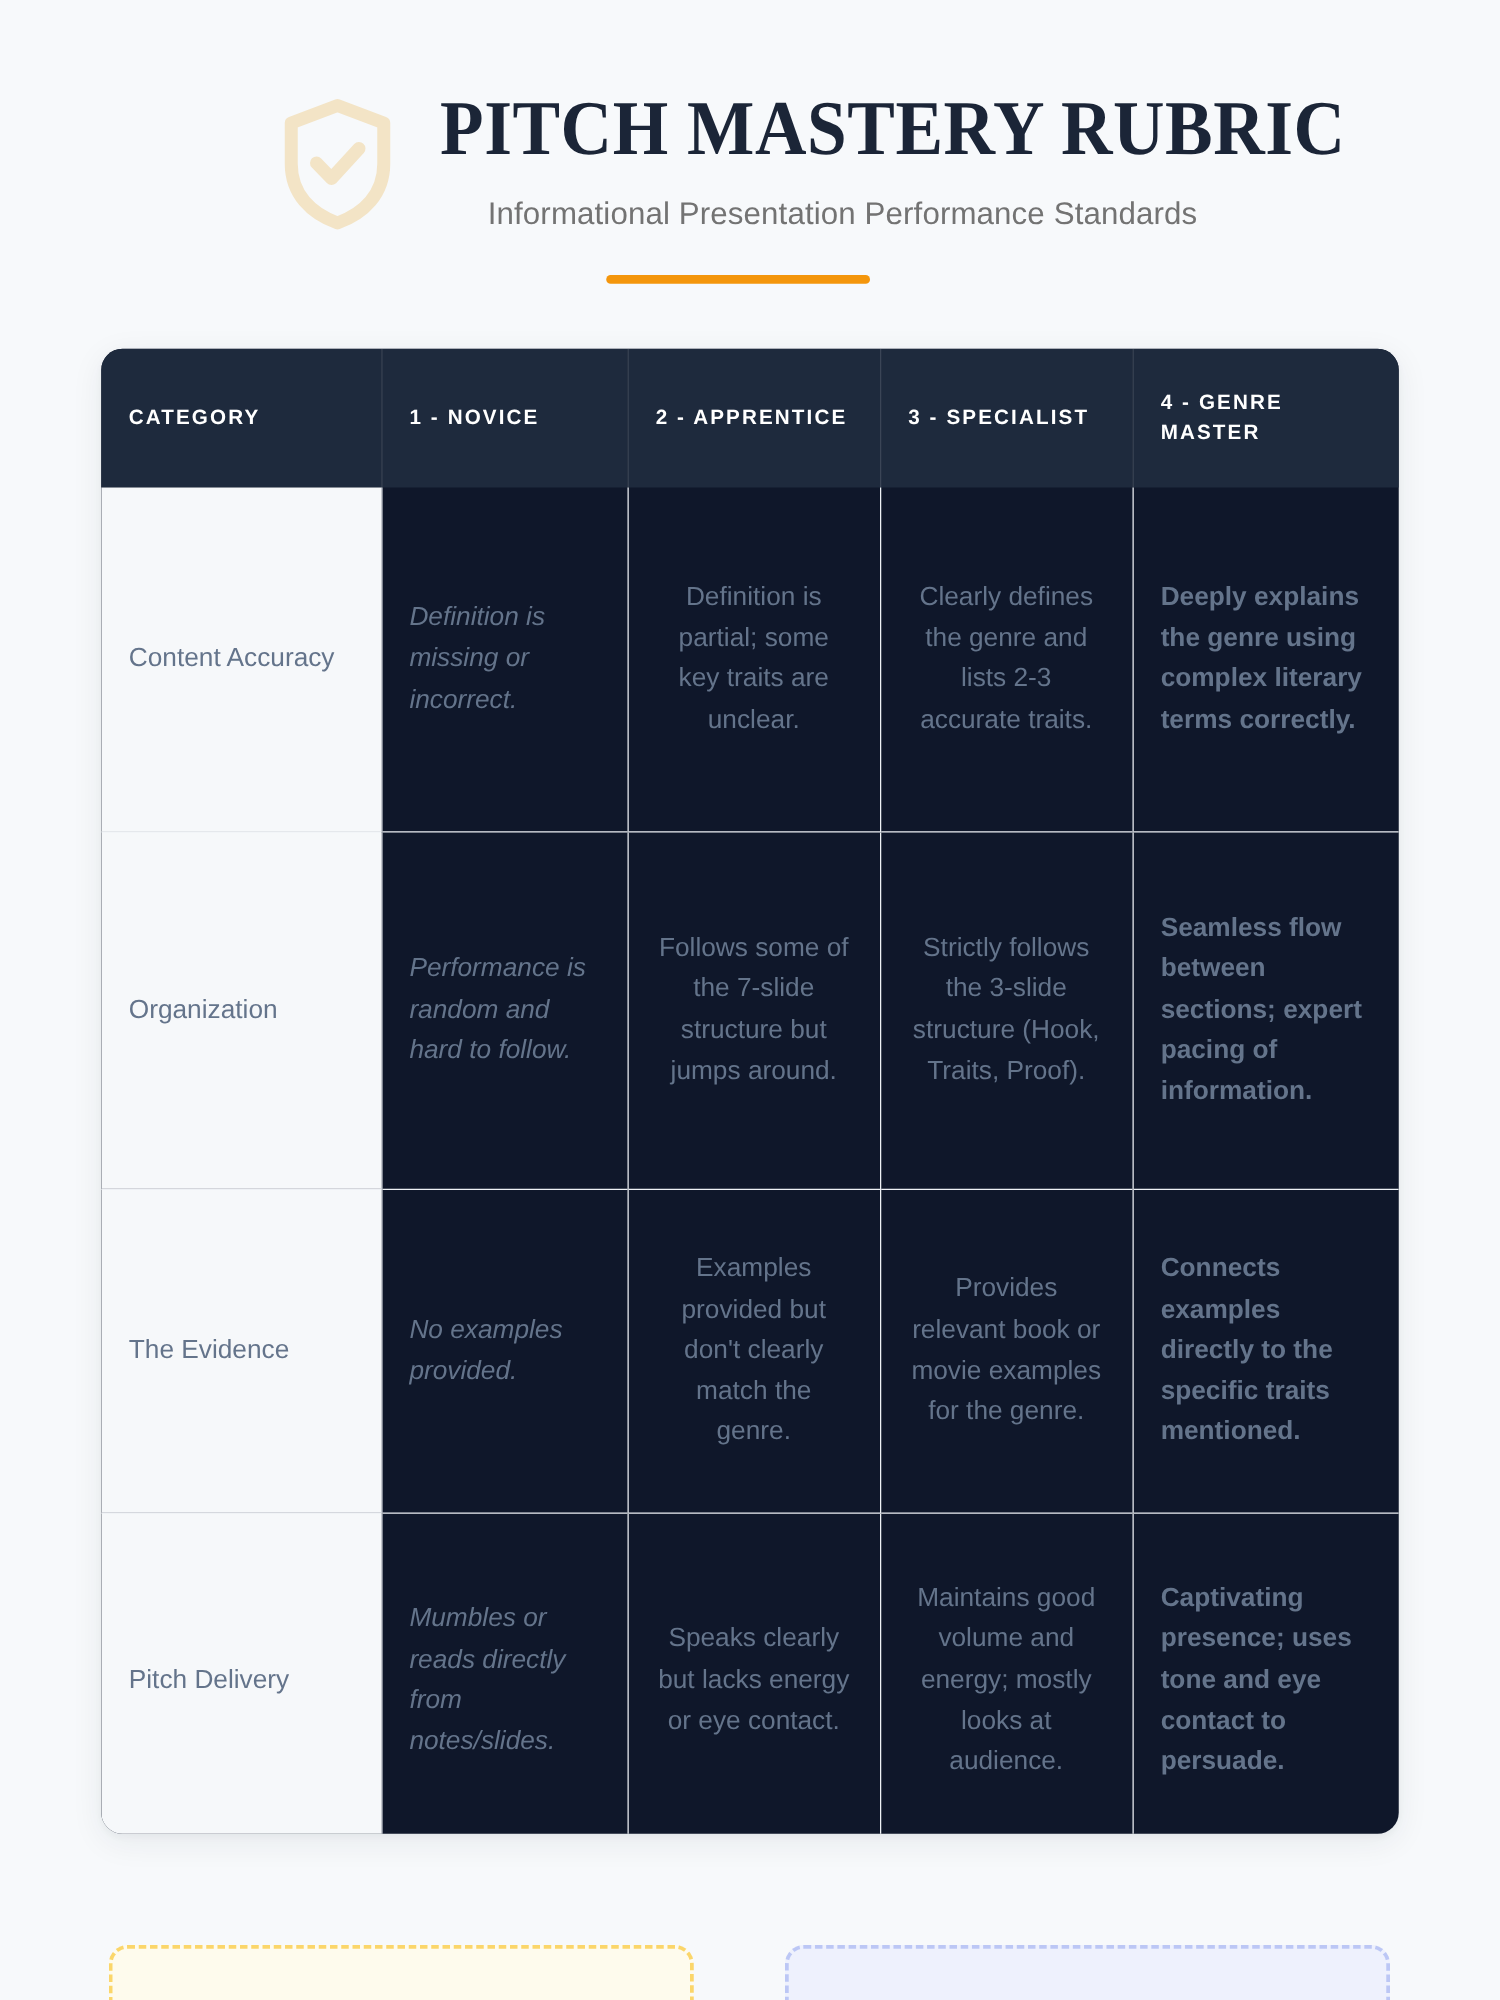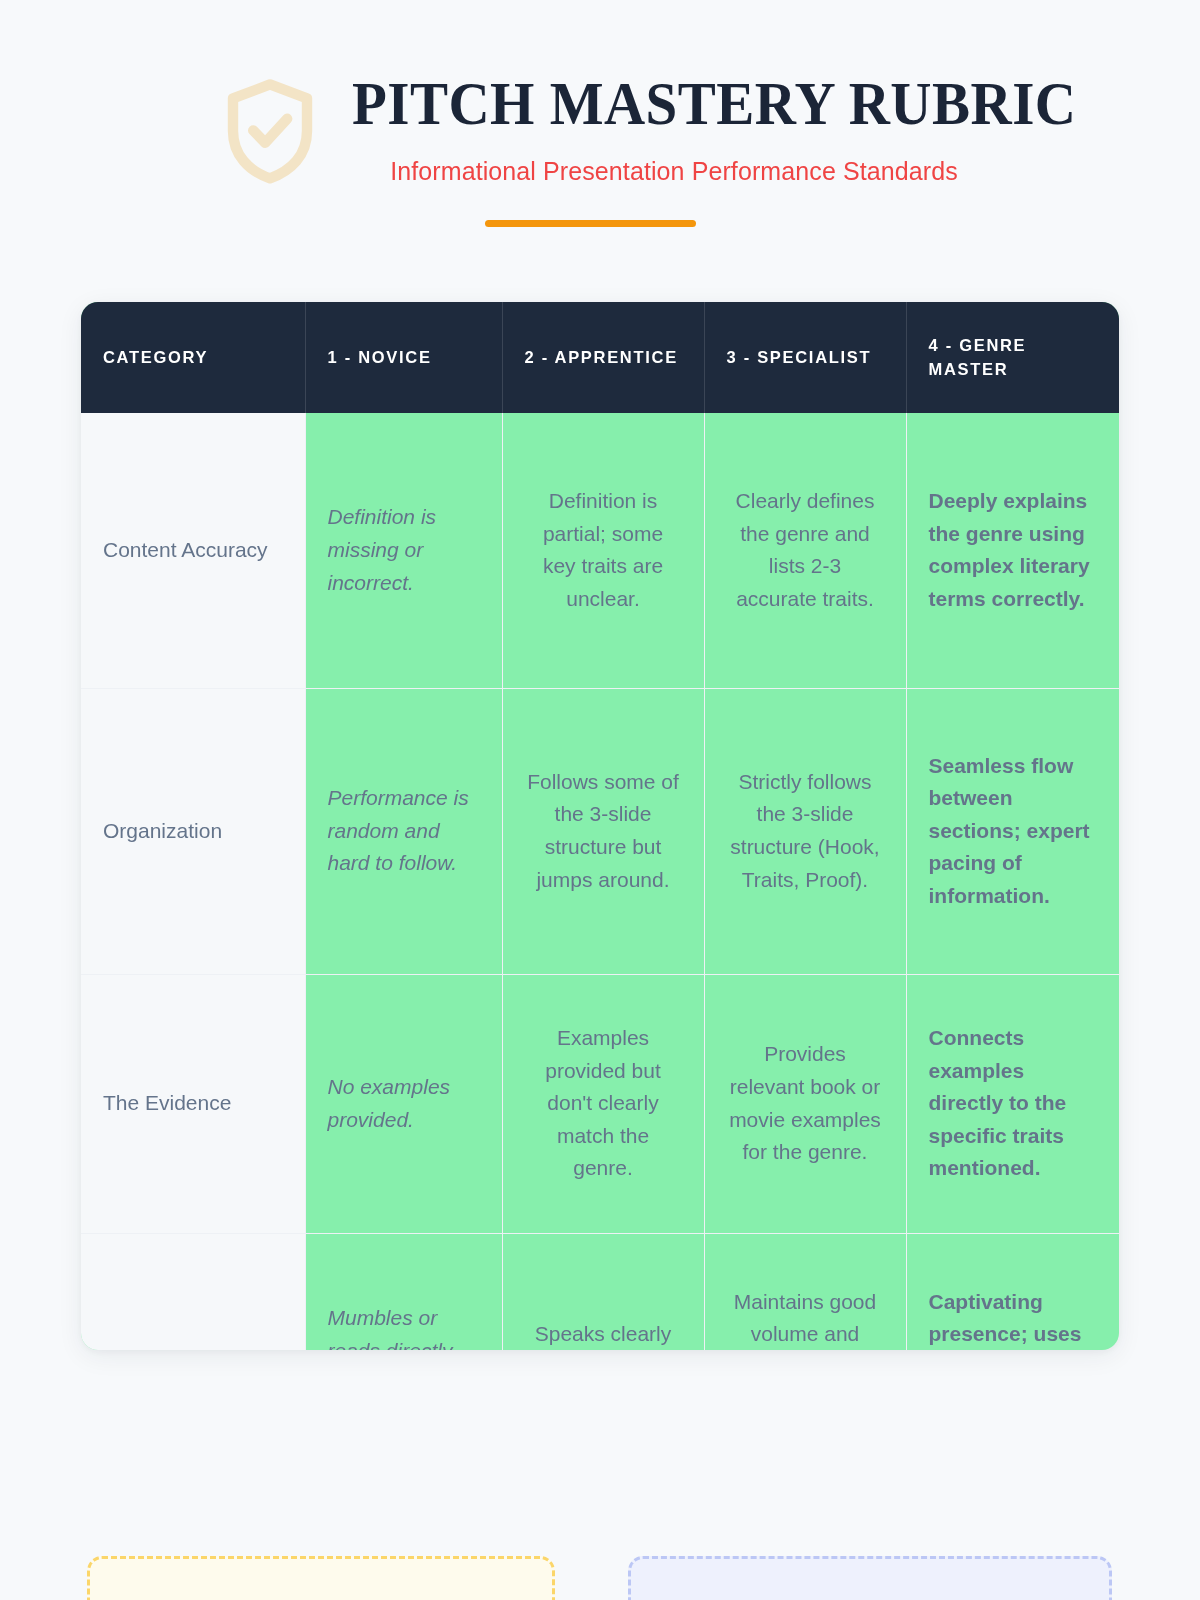--- a/index.html
+++ b/index.html
@@ -62,43 +62,43 @@
     color: #1b2537;
     transform: scaleX(0.92);
     transform-origin: center;
     white-space: nowrap;
   }
 
   .page-subtitle {
     margin-top: 22px;
     font-size: 25px;
     font-weight: 400;
-    color: #ef4444;
+    color: #737373;
     letter-spacing: 0.1px;
     white-space: nowrap;
   }
 
   .accent-bar {
     position: absolute;
     left: 485px;
     top: 220px;
     width: 211px;
     height: 7px;
     border-radius: 4px;
     background: #f4960c;
   }
 
   
   .rubric-card {
     position: absolute;
     left: 81px;
-    top: 302px;
+    top: 279px;
     width: 1038px;
-    height: 1048px;
-    background: #86efac;
+    height: 1188px;
+    background: #0f172a;
     border-radius: 17px;
     box-shadow: 0 6px 26px rgba(30, 41, 59, 0.07), 0 2px 6px rgba(30,41,59,0.04);
     overflow: hidden;
   }
 
   .rubric-table {
     width: 100%;
     border-collapse: collapse;
     table-layout: fixed;
   }
@@ -252,21 +252,21 @@
         <td class="cell-category">Content Accuracy</td>
         <td class="cell-lvl1">Definition is missing or incorrect.</td>
         <td class="cell-lvl2">Definition is partial; some key traits are unclear.</td>
         <td class="cell-lvl3">Clearly defines the genre and lists 2-3 accurate traits.</td>
         <td class="cell-lvl4">Deeply explains the genre using complex literary terms correctly.</td>
       </tr>
 
       <tr class="row-1">
         <td class="cell-category">Organization</td>
         <td class="cell-lvl1">Performance is random and hard to follow.</td>
-        <td class="cell-lvl2">Follows some of the 3-slide structure but jumps around.</td>
+        <td class="cell-lvl2">Follows some of the 7-slide structure but jumps around.</td>
         <td class="cell-lvl3">Strictly follows the 3-slide structure (Hook, Traits, Proof).</td>
         <td class="cell-lvl4">Seamless flow between sections; expert pacing of information.</td>
       </tr>
 
       <tr class="row-2">
         <td class="cell-category">The Evidence</td>
         <td class="cell-lvl1">No examples provided.</td>
         <td class="cell-lvl2">Examples provided but don't clearly match the genre.</td>
         <td class="cell-lvl3">Provides relevant book or movie examples for the genre.</td>
         <td class="cell-lvl4">Connects examples directly to the specific traits mentioned.</td>

